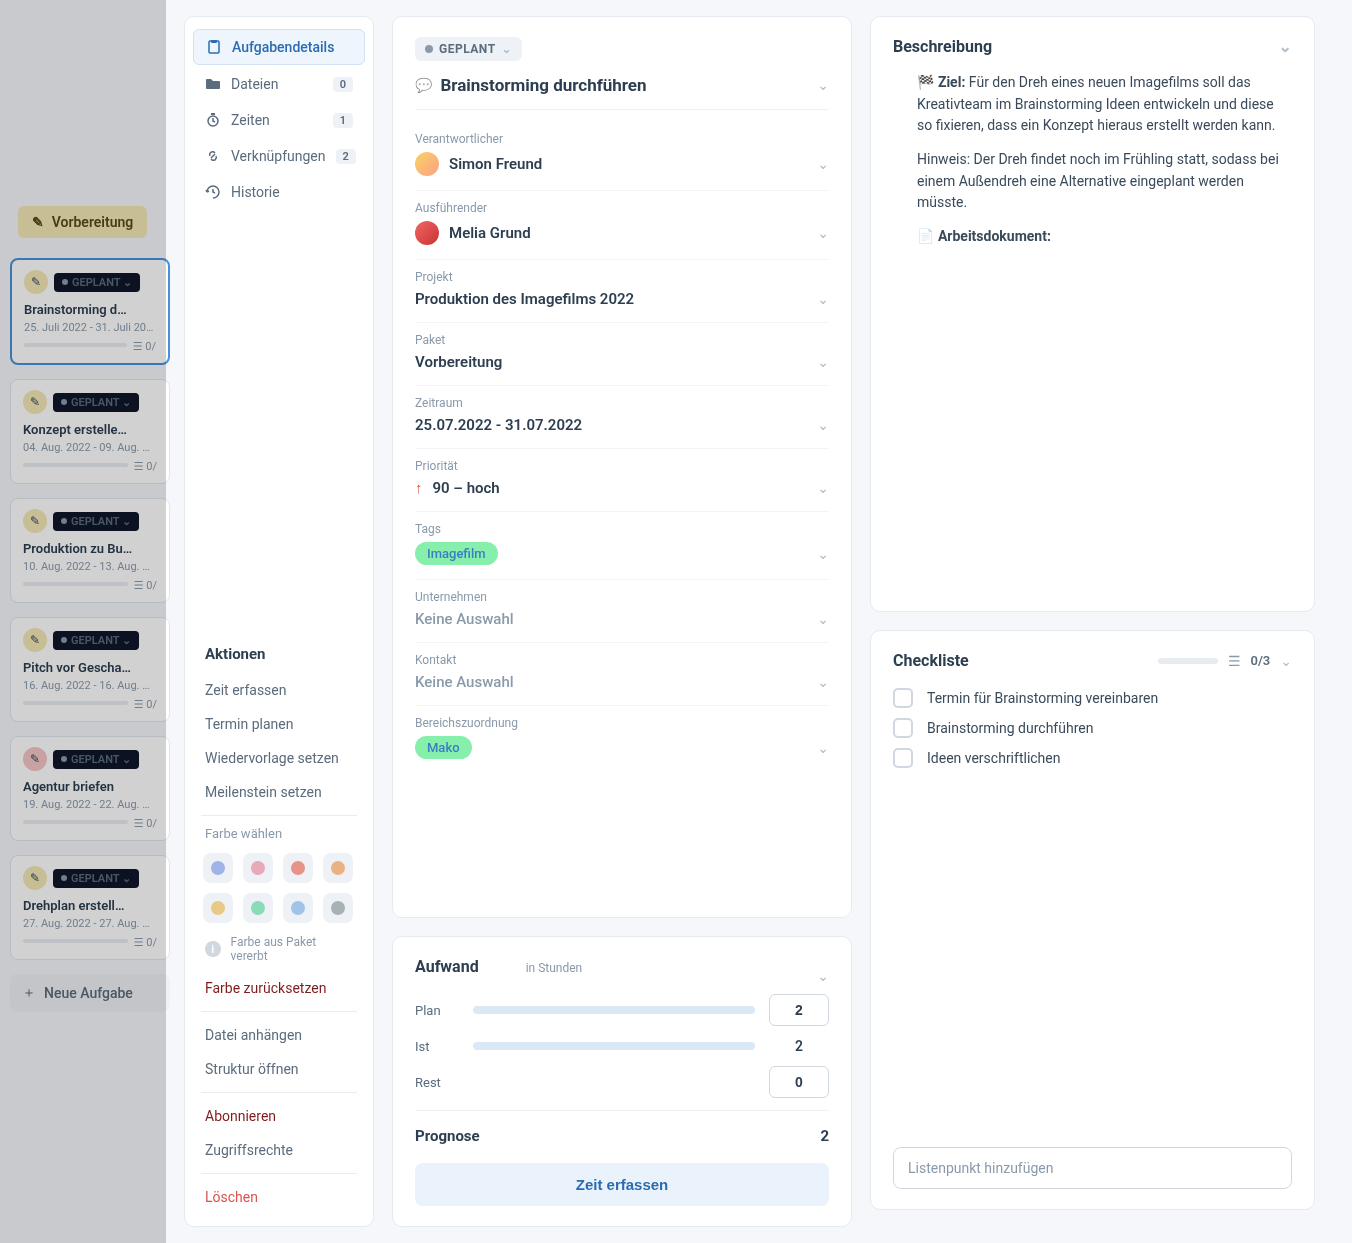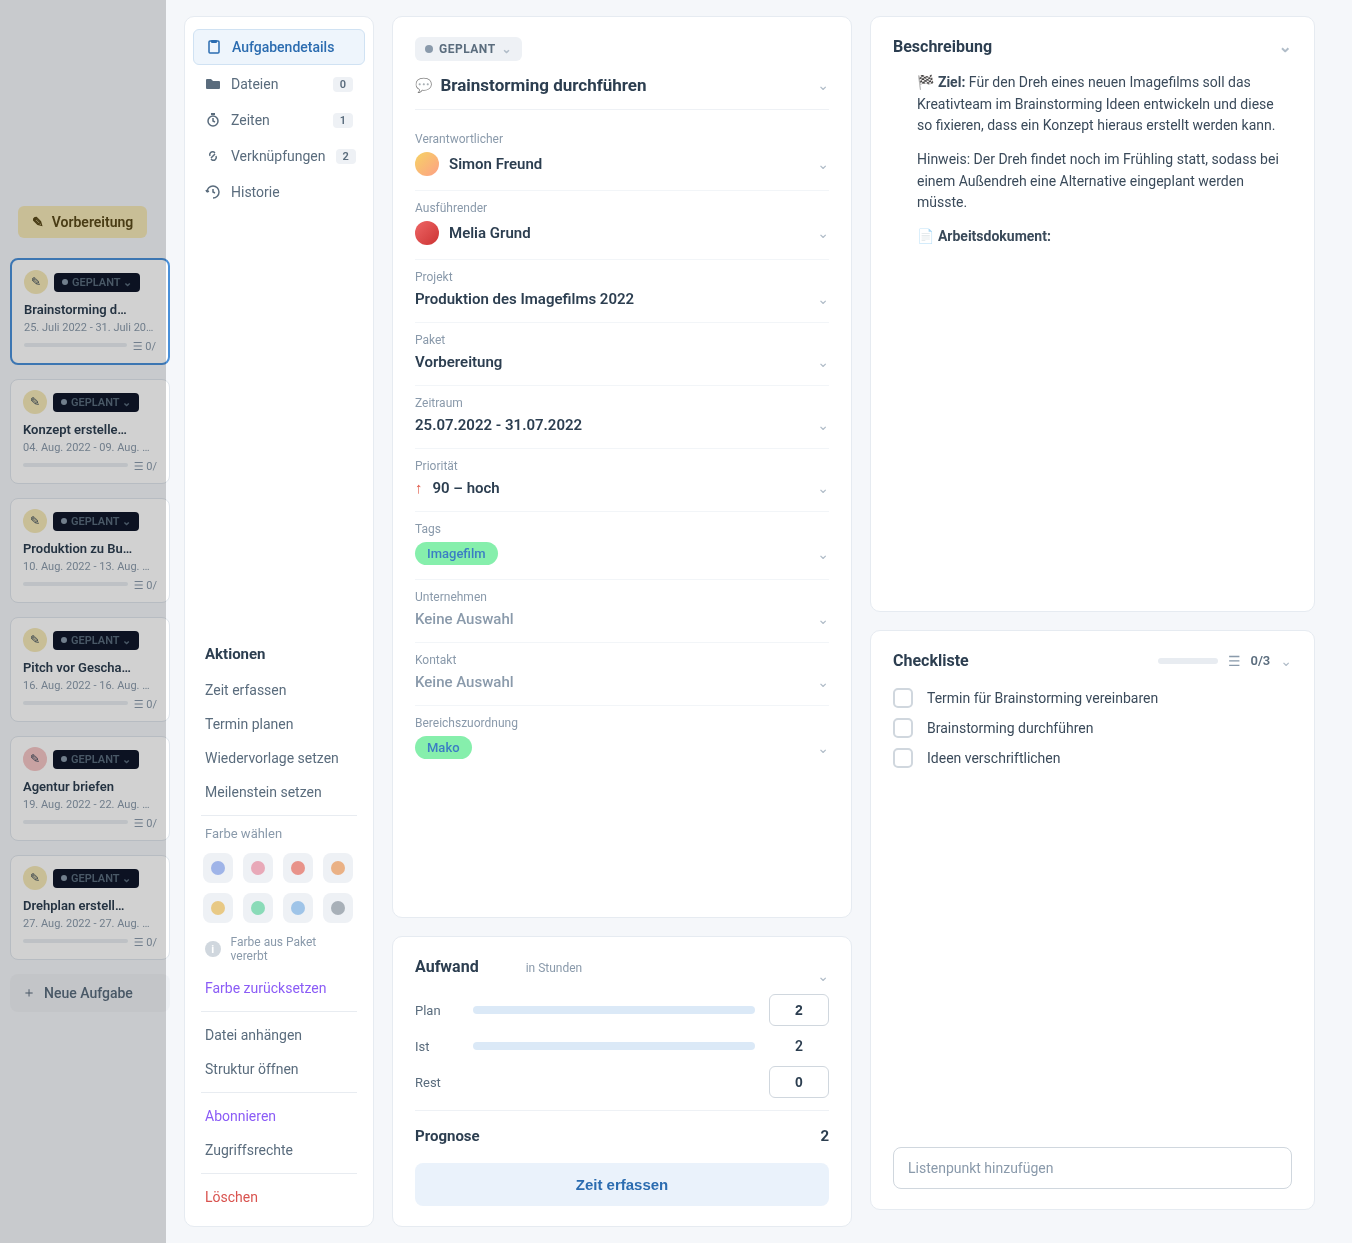--- a/index.html
+++ b/index.html
@@ -28,21 +28,21 @@
   .side-tabs { display: flex; flex-direction: column; gap: 2px; margin-bottom: 16px; }
   .side-tab { display: flex; align-items: center; padding: 9px 12px; border-radius: 6px; cursor: pointer; color: #5a6c7d; gap: 10px; }
   .side-tab.active { background: #eef5fc; color: #2b6cb0; font-weight: 500; border: 1px solid #d0e2f3; }
   .side-tab .icon { width: 16px; height: 16px; flex-shrink: 0; }
   .side-tab .label { flex: 1; }
   .side-tab .badge { background: #eef1f5; color: #5a6c7d; font-size: 11px; padding: 1px 7px; border-radius: 4px; font-weight: 600; }
   
   .side-section-title { padding: 0 12px; font-weight: 700; margin: 10px 0 10px; color: #2c3e50; font-size: 15px; }
   .side-link { padding: 9px 12px; color: #5a6c7d; cursor: pointer; font-size: 14px; }
   .side-link.danger { color: #d9534f; }
-  .side-link.disabled { color: #8b5cf6; cursor: default; }
+  .side-link.disabled { color: #7f1d1d; cursor: default; }
   .side-sep { height: 1px; background: #e8ecf1; margin: 6px 8px; }
   .side-sub { padding: 4px 12px 8px; font-size: 13px; color: #8a9aab; }
   .colors { padding: 4px 10px 8px; display: flex; flex-wrap: wrap; gap: 10px; }
   .color-dot { width: 30px; height: 30px; border-radius: 8px; background: #eef1f5; display: flex; align-items: center; justify-content: center; cursor: pointer; }
   .color-dot span { width: 14px; height: 14px; border-radius: 50%; display: block; }
   .color-note { display: flex; gap: 10px; padding: 4px 12px 8px; align-items: center; color: #8a9aab; font-size: 12px; }
   .color-note .info { width: 16px; height: 16px; background: #d0d7de; border-radius: 50%; color: #fff; font-size: 11px; display: flex; align-items: center; justify-content: center; font-weight: bold; }
   
   
   .center { width: 460px; display: flex; flex-direction: column; gap: 18px; }

